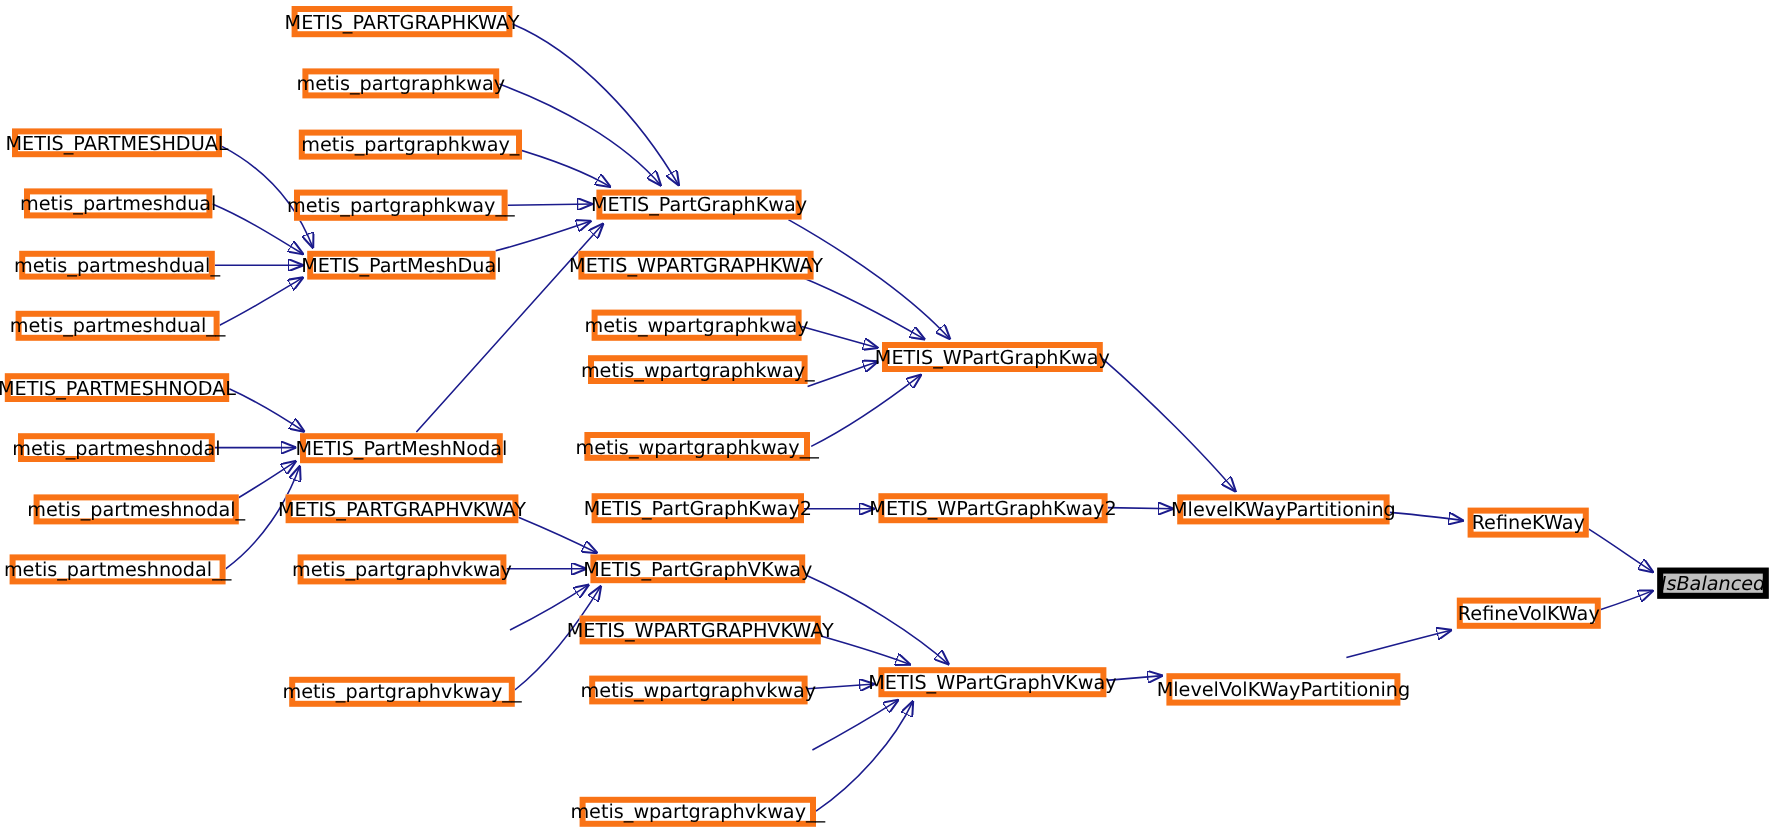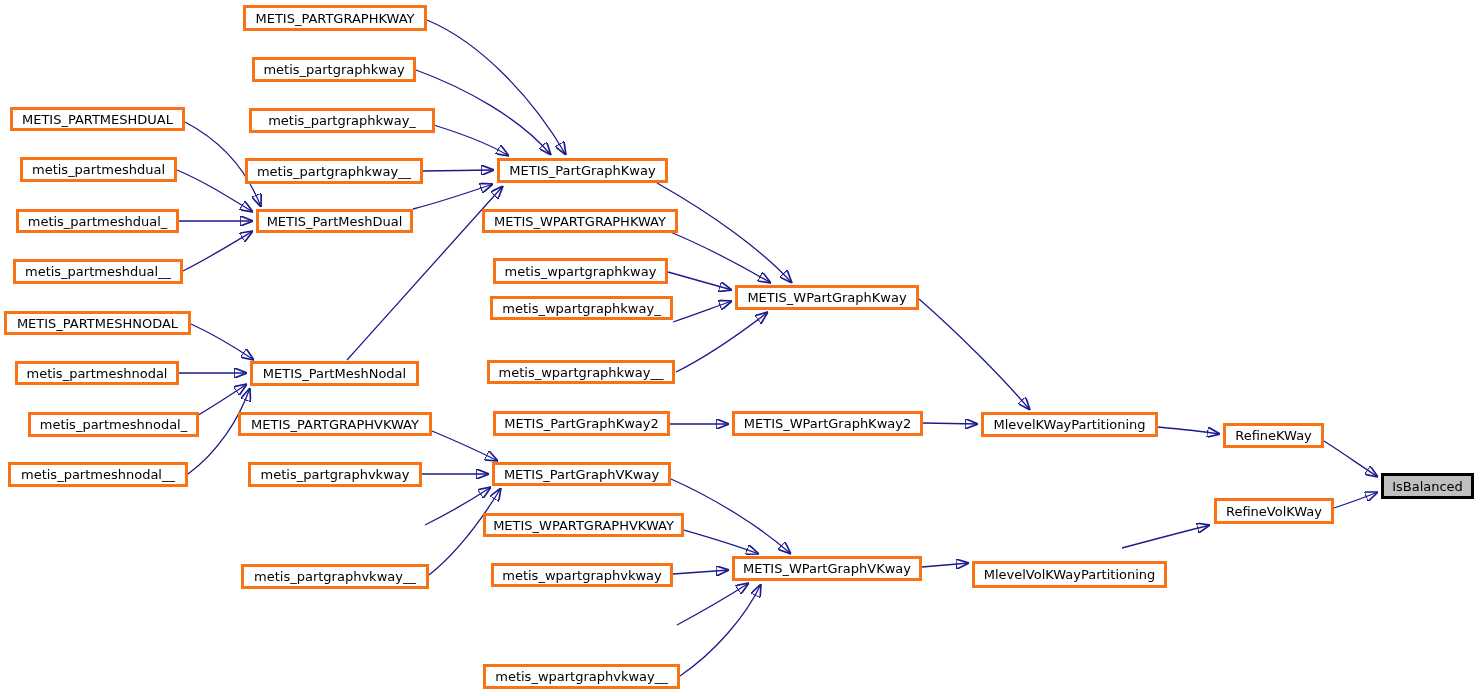--- a/index.html
+++ b/index.html
@@ -18,31 +18,32 @@
     pointer-events: none;
   }
   .edges path { stroke: #1b1b8c; stroke-width: 1.3; fill: none; }
   .node {
     position: absolute;
     box-sizing: border-box;
     display: flex;
     align-items: center;
     justify-content: center;
     background: #ffffff;
-    border: 3px solid #f97316;
+    border: 5px solid #f97316;
     color: #000000;
-    font-size: 13px;
+    font-size: 16px;
     white-space: nowrap;
     cursor: pointer;
     z-index: 2;
   }
   .node.focus {
     background: #bfbfbf;
     border-color: #000000;
     cursor: default;
+    font-style: italic;
   }
 </style>
 </head>
 <body>
 
 <div class="canvas">
 
   <svg class="edges" width="1480" height="696" viewBox="0 0 1480 696" xmlns="http://www.w3.org/2000/svg">
     <defs>
       <marker id="arrow" viewBox="0 0 10 8" refX="10" refY="4" markerWidth="10" markerHeight="8" orient="auto">

